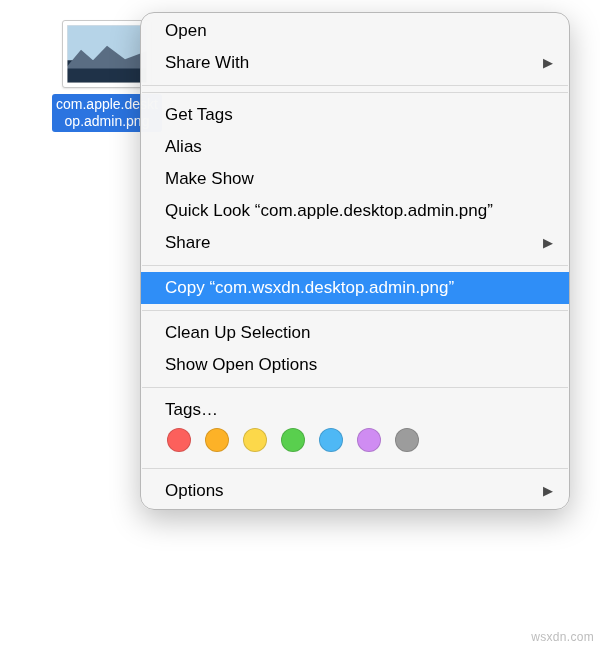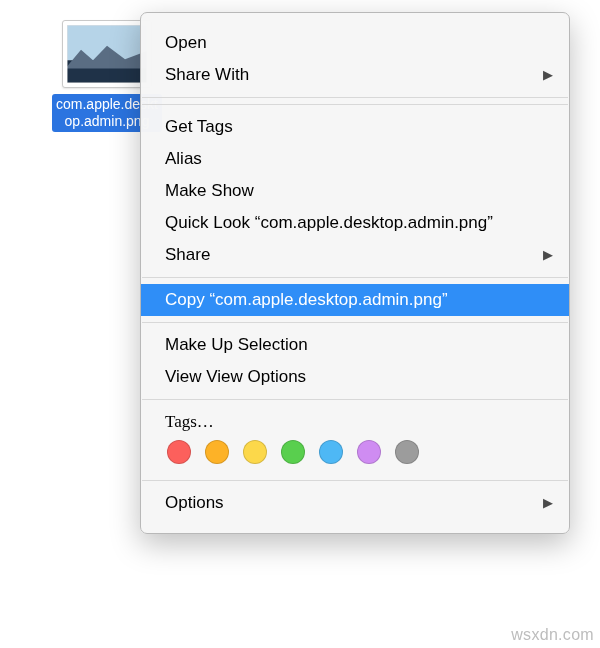--- a/index.html
+++ b/index.html
@@ -48,23 +48,23 @@
       max-width: 110px;
       word-break: break-all;
     }
     .context-menu {
       position: absolute;
       left: 140px;
       top: 12px;
       width: 430px;
       background: rgba(246,246,246,0.98);
       border: 1px solid #b8b8b8;
-      border-radius: 7px;
+      border-radius: 14px;
       box-shadow: 0 10px 30px rgba(0,0,0,0.25);
-      padding: 14px 0;
+      padding: 2px 0;
     }
     .menu-item {
       position: relative;
       padding: 4px 24px;
       line-height: 24px;
       white-space: nowrap;
       cursor: default;
     }
     .menu-item.selected {
       background: #2f8ef7;
@@ -78,41 +78,40 @@
     .submenu-arrow {
       position: absolute;
       right: 16px;
       top: 50%;
       transform: translateY(-50%);
       font-size: 13px;
       color: #4a4a4a;
     }
     .tags-row {
       padding: 6px 24px 4px;
-      font-family: Liberation Serif, serif;
     }
     .tags-label {
       padding-bottom: 6px;
     }
     .tag-dots {
       display: flex;
       gap: 14px;
       padding: 2px 2px 6px;
     }
     .tag-dot {
       width: 24px;
       height: 24px;
       border-radius: 50%;
       border: 1px solid rgba(0,0,0,0.15);
     }
     .watermark {
       position: absolute;
       right: 6px;
       bottom: 4px;
-      font-size: 16px;
+      font-size: 12px;
       color: #bdbdbd;
       letter-spacing: 0.3px;
     }
   </style>
 </head>
 <body>
 
 <div class="desktop-icon">
   <div class="icon-frame">
     <svg class="icon-inner" viewBox="0 0 80 56" preserveAspectRatio="none">
@@ -135,24 +134,24 @@
   <div class="menu-sep"></div>
   <div class="menu-item">Get Tags</div>
   <div class="menu-item">Alias</div>
   <div class="menu-item">Make Show</div>
   <div class="menu-item">Quick Look “com.apple.desktop.admin.png”</div>
   <div class="menu-item">
     <span>Share</span>
     <span class="submenu-arrow">▶</span>
   </div>
   <div class="menu-sep"></div>
-  <div class="menu-item selected">Copy “com.apple.desktop.admin.png”</div>
+  <div class="menu-item selected">Copy “com.wsxdn.desktop.admin.png”</div>
   <div class="menu-sep"></div>
-  <div class="menu-item">Make Up Selection</div>
-  <div class="menu-item">View View Options</div>
+  <div class="menu-item">Clean Up Selection</div>
+  <div class="menu-item">Show Open Options</div>
   <div class="menu-sep"></div>
   <div class="tags-row">
     <div class="tags-label">Tags…</div>
     <div class="tag-dots">
       <div class="tag-dot" style="background:#fc605c"></div>
       <div class="tag-dot" style="background:#fdb227"></div>
       <div class="tag-dot" style="background:#fcd84a"></div>
       <div class="tag-dot" style="background:#59cf4e"></div>
       <div class="tag-dot" style="background:#4eb8f5"></div>
       <div class="tag-dot" style="background:#cf8cf2"></div>

